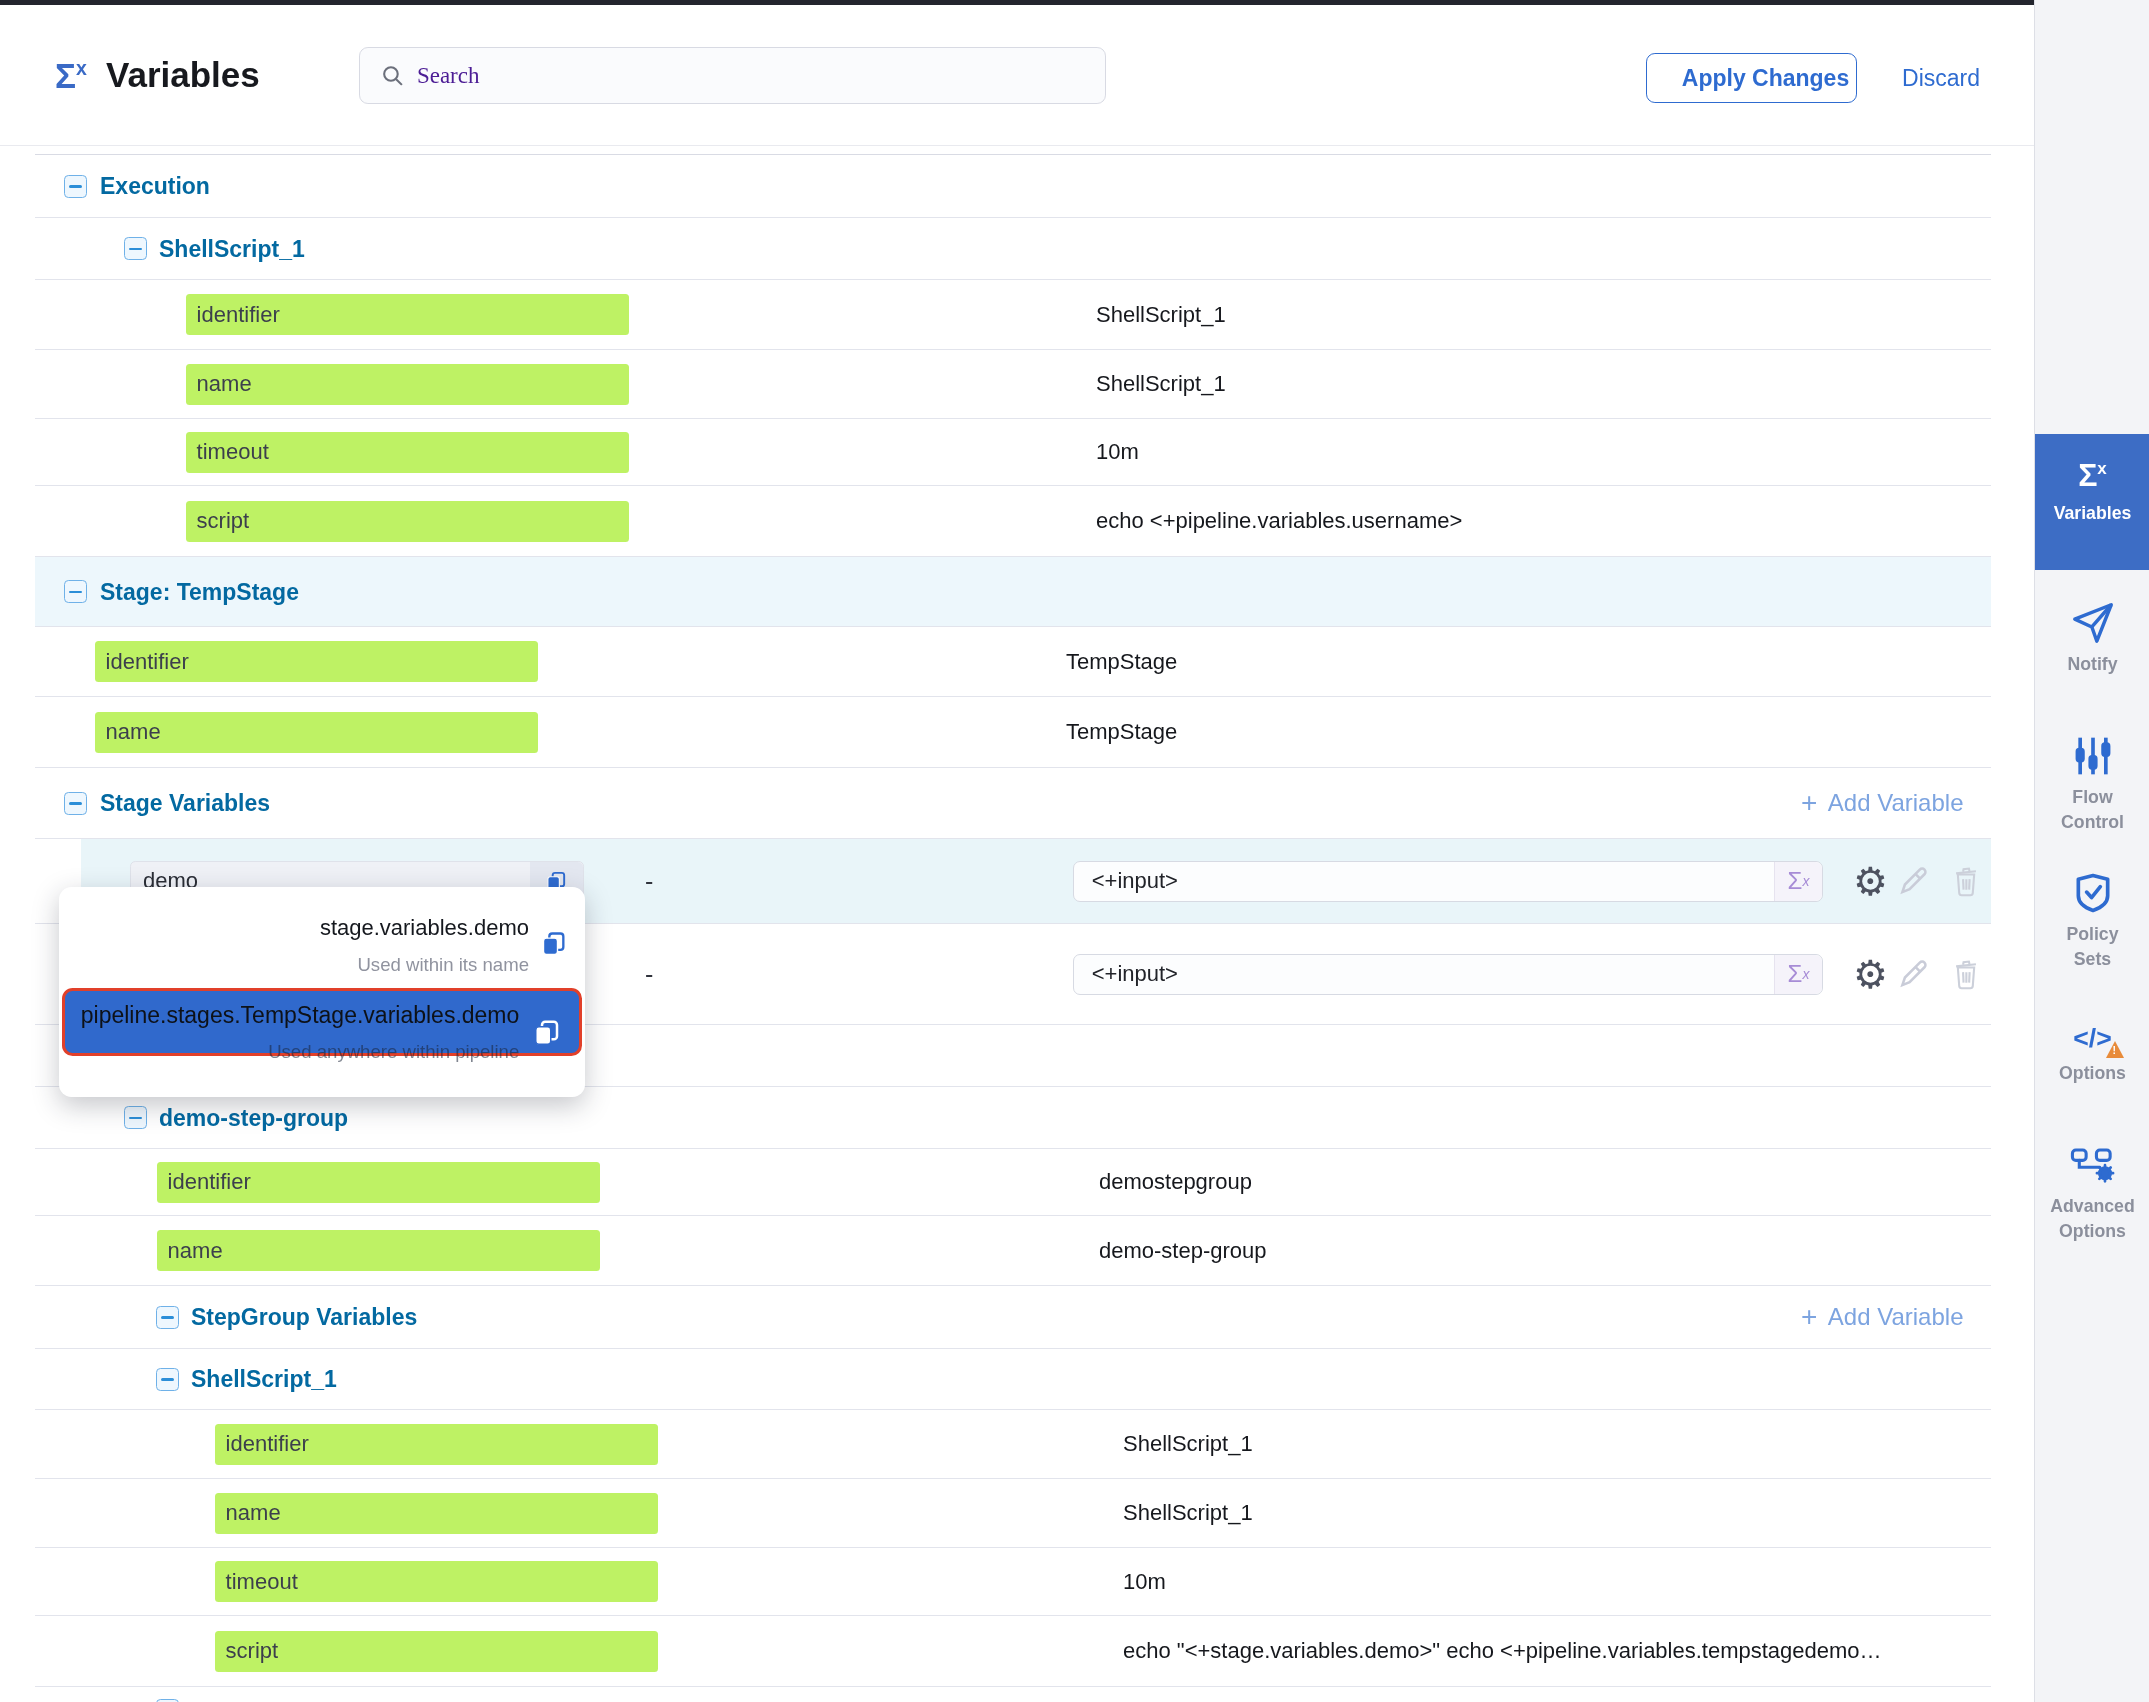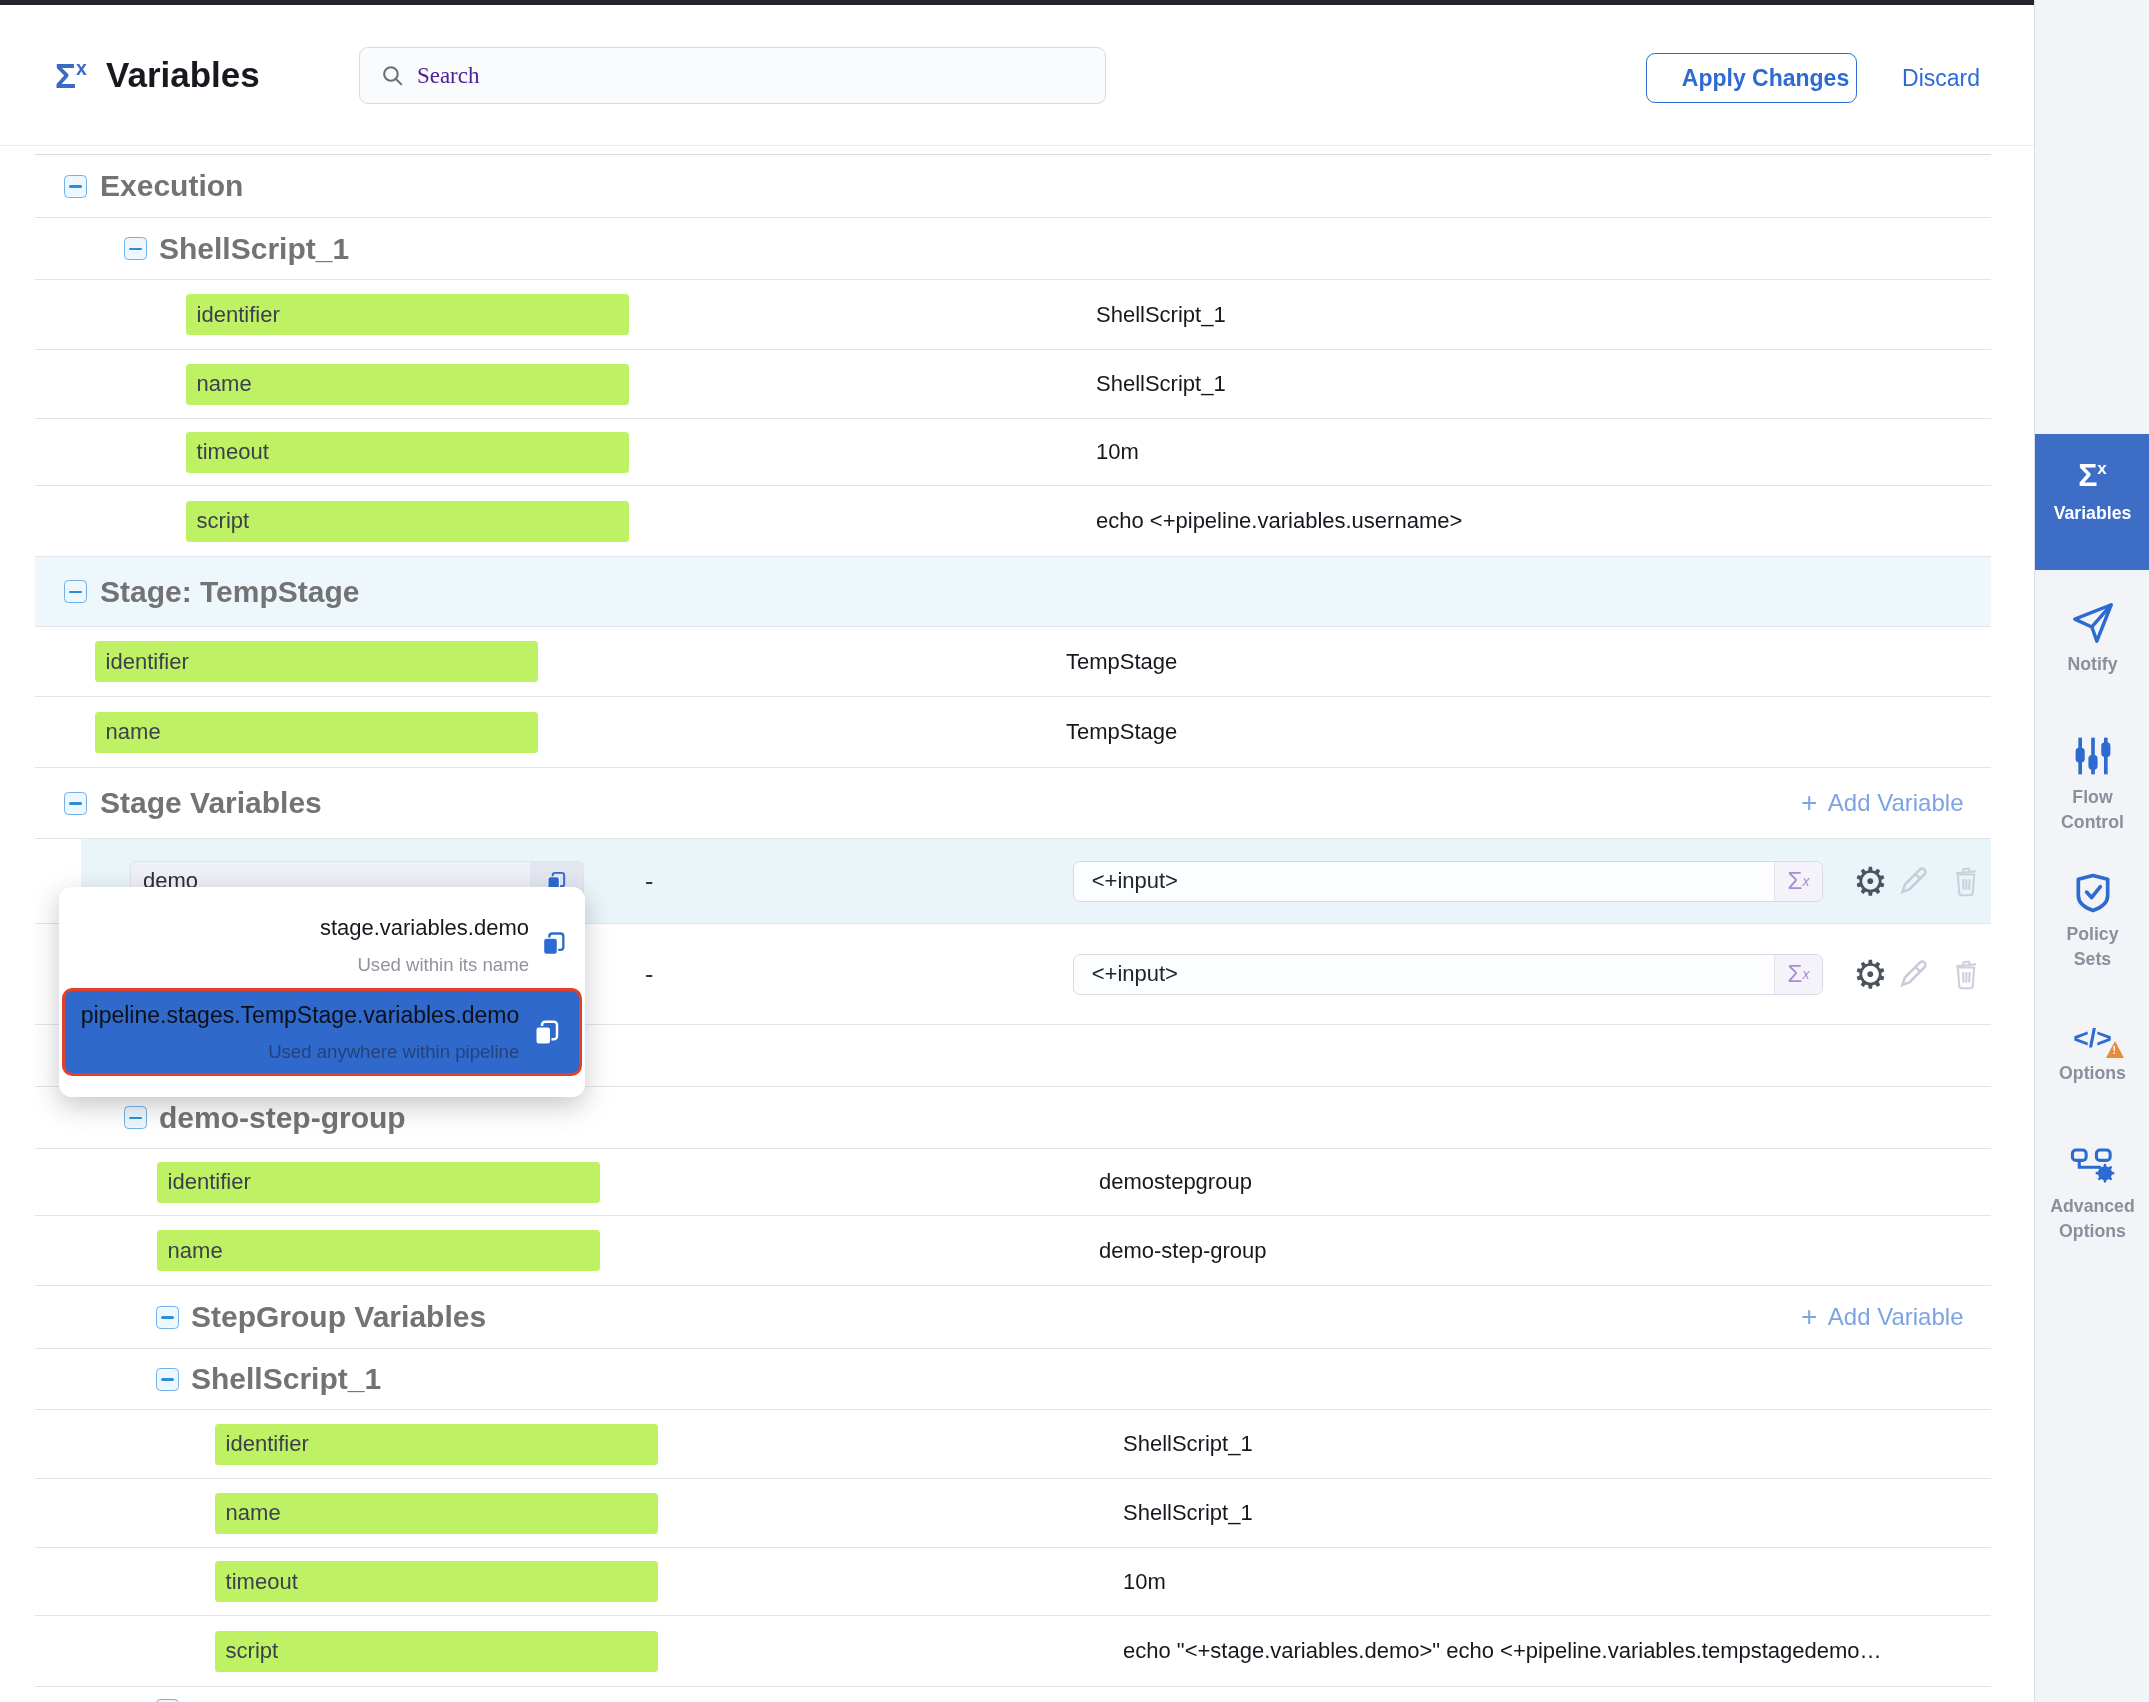--- a/index.html
+++ b/index.html
@@ -38,21 +38,21 @@
   .tbl { position:absolute; left:35px; top:154px; width:1956px; border-top:0.9px solid #d9dbe4; }
   .row { position:relative; border-bottom:0.9px solid #e2e4ec; background:#fff; }
   .row.stage { background:#edf7fc; }
   .row .hilite { position:absolute; left:46px; right:0; top:0; bottom:0; background:#e9f5f9; }
 
   .minus {
     position:absolute; top:50%; margin-top:-11.5px; width:23px; height:23px;
     background:#eef7fe; border:1.8px solid #6fb1e8; border-radius:4.4px;
   }
   .minus i { position:absolute; left:4.4px; right:4.4px; top:50%; margin-top:-0.9px; height:2.7px; background:#2b8ed8; border-radius:1.8px; }
-  .seclabel { position:absolute; top:50%; transform:translateY(-50%); font-size:30px; font-weight:600; color:#737373; }
+  .seclabel { position:absolute; top:50%; transform:translateY(-50%); font-size:23px; font-weight:600; color:#0369a1; }
   .stage .seclabel { font-weight:700; }
 
   .keyfield {
     position:absolute; top:50%; margin-top:-20.4px; height:41px; width:443px;
     background:#bef264; border-radius:3.5px; display:flex; align-items:center; padding-left:10.6px;
     font-size:22px; color:#3c3f4c;
   }
   .kf-a { left:60px; }  .kf-b { left:151px; } .kf-c { left:122px; } .kf-d { left:180px; }
   .val { position:absolute; top:50%; transform:translateY(-50%); font-size:22px; color:#16181d; white-space:nowrap; }
   .v-a { left:1031px; } .v-b { left:1061px; } .v-c { left:1064px; } .v-d { left:1088px; }
@@ -92,21 +92,21 @@
   
   .popover {
     position:absolute; left:59px; top:887px; width:526px; height:210px; z-index:50;
     background:#fff; border-radius:12.4px; box-shadow:0 8.9px 26.6px rgba(31,37,51,.25);
   }
   .pop-item1 { position:absolute; left:0; top:0; right:0; height:99px; }
   .pop-item1 .expr { position:absolute; right:56px; top:28px; font-size:22px; color:#15181e; }
   .pop-item1 .scope { position:absolute; right:56px; top:67px; font-size:18.6px; color:#90939f; }
   .pop-item1 .cicon { position:absolute; right:17px; top:43px; }
   .pop-item2 {
-    position:absolute; left:2.7px; right:2.7px; top:101px; height:88px;
+    position:absolute; left:2.7px; right:2.7px; top:101px; height:68px;
     background:#3069cc; border:3.5px solid #e1402a; border-radius:10.6px;
   }
   .pop-item2 .expr { position:absolute; right:60px; top:10.6px; font-size:23px; color:#0d1117; }
   .pop-item2 .scope { position:absolute; right:60px; top:50px; font-size:18.6px; color:rgba(25,35,55,.55); }
   .pop-item2 .cicon { position:absolute; right:17.7px; top:26.6px; }
 
   
   .sidebar { position:absolute; left:2034px; top:0; width:115px; height:1702px;
     background:#f3f4f7; border-left:0.9px solid #dddfe6; }
   .navitem { position:absolute; left:0; width:115px; text-align:center; color:#8b8f9c; }

